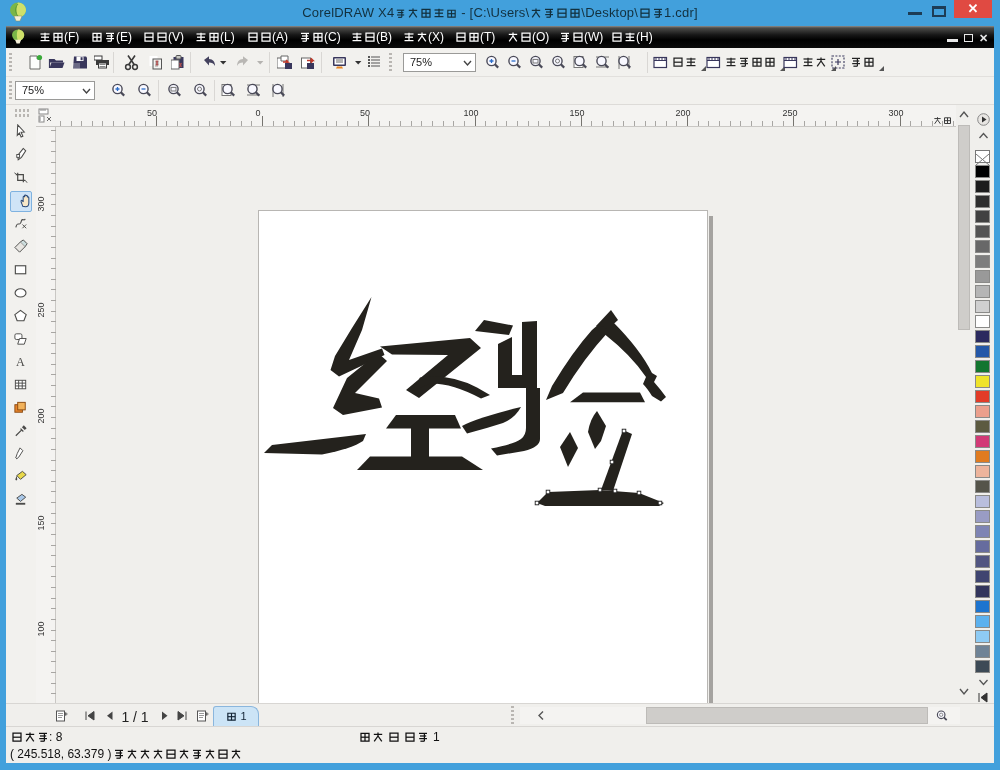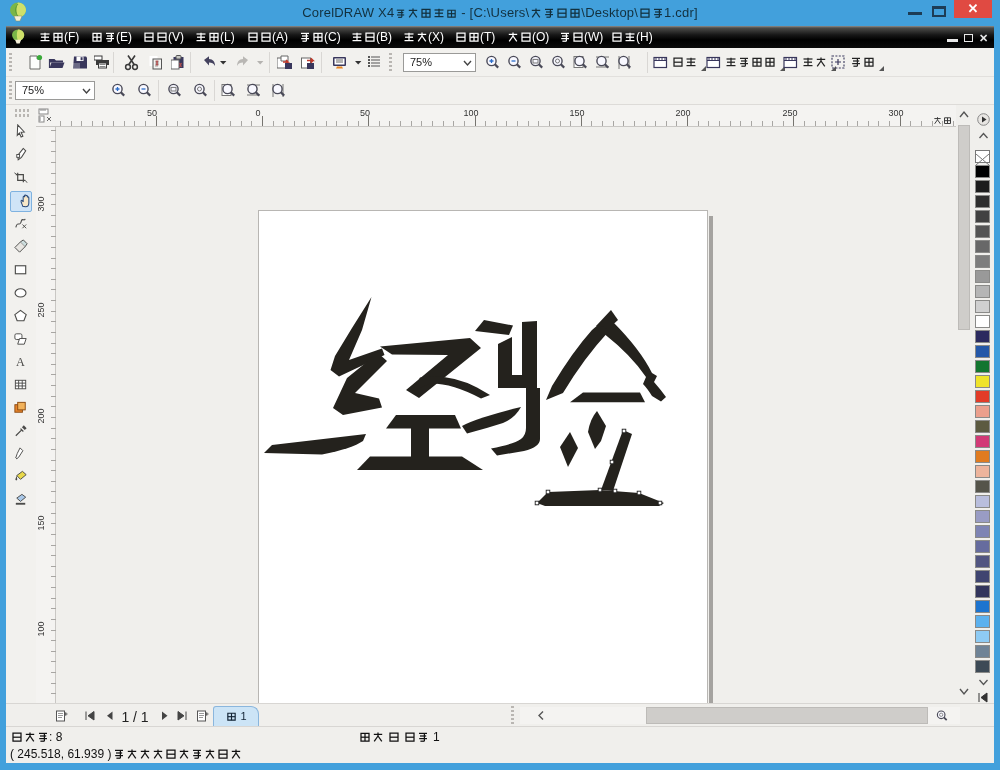--- a/index.html
+++ b/index.html
@@ -721,21 +721,21 @@
       </svg> <svg class="hz" style="width:12px;height:12px" viewBox="0 0 12 12" fill="none" stroke="#111" stroke-width="1.25">
         <path d="M2,2.2 H10 V10.2 H2 Z"></path>
         <path d="M2,6.2 H10"></path>
       </svg><svg class="hz" style="width:12px;height:12px" viewBox="0 0 12 12" fill="none" stroke="#111" stroke-width="1.25">
         <path d="M2,2.4 H10"></path>
         <path d="M3,5 H9.2"></path>
         <path d="M2.2,7.6 H10"></path>
         <path d="M7.4,2.4 V10.2"></path>
         <path d="M7.4,10.2 H3.4"></path>
       </svg> 1</div>
-    <div class="ab" style="left:4px;top:20px">( 245.518, 61.939 )</div>
+    <div class="ab" style="left:4px;top:20px">( 245.518, 63.379 )</div>
     <div class="ab" style="left:106px;top:20px"><svg class="hz" style="width:12px;height:12px" viewBox="0 0 12 12" fill="none" stroke="#111" stroke-width="1.25">
         <path d="M2,2.4 H10"></path>
         <path d="M3,5 H9.2"></path>
         <path d="M2.2,7.6 H10"></path>
         <path d="M7.4,2.4 V10.2"></path>
         <path d="M7.4,10.2 H3.4"></path>
       </svg><svg class="hz" style="width:12px;height:12px" viewBox="0 0 12 12" fill="none" stroke="#111" stroke-width="1.25">
         <path d="M1.8,3.4 H10.2"></path>
         <path d="M6,1.6 V5"></path>
         <path d="M6,5 L2.2,10.4"></path>

